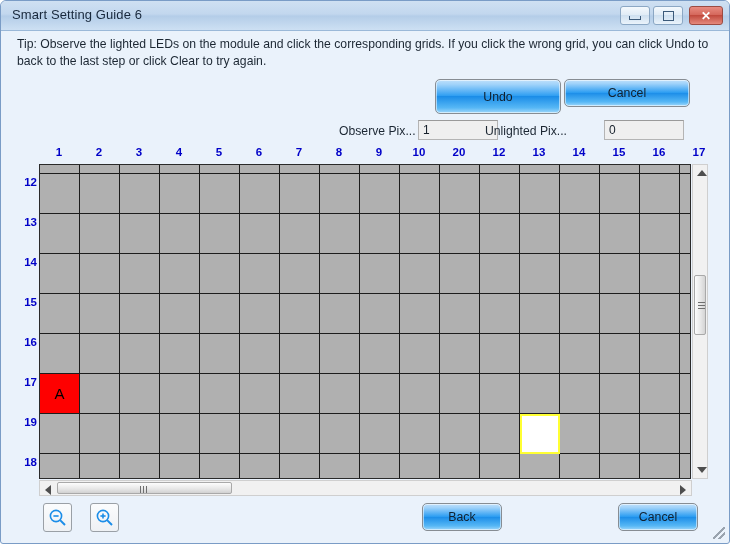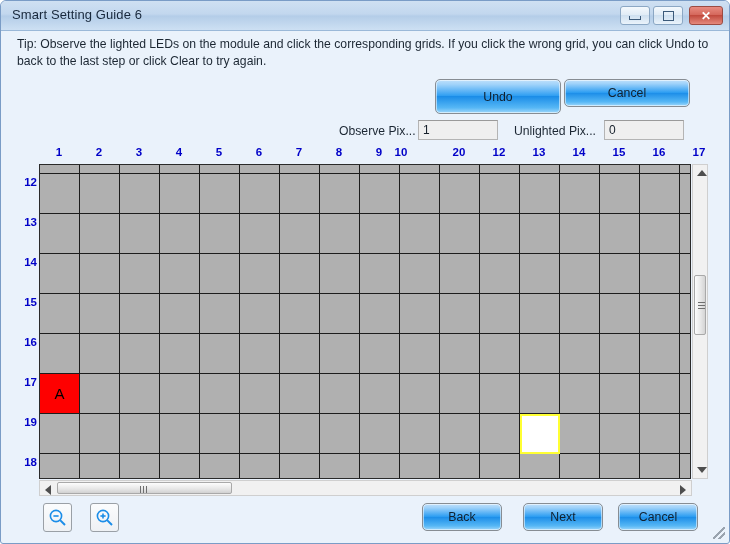--- a/index.html
+++ b/index.html
@@ -101,21 +101,21 @@
   #btn-next   { left: 522px; top: 502px; width: 80px;  height: 28px; }
   #btn-cancel { left: 617px; top: 502px; width: 80px;  height: 28px; }
 
   
   .field-label {
     position: absolute;
     font-size: 12.2px; color: #1c2733;
     white-space: nowrap;
   }
   #lbl-lit    { left: 338px; top: 123px; }
-  #lbl-unlit  { left: 513px; top: 123px; }
+  #lbl-unlit  { left: 484px; top: 123px; }
   .field-box {
     position: absolute;
     box-sizing: border-box;
     height: 20px;
     border: 1px solid #b4b4b4;
     border-top-color: #9a9a9a;
     background: #efefef;
     font-size: 12px; color: #16202b;
     padding: 2px 0 0 4px;
     font-family: "Liberation Sans", sans-serif;
@@ -301,21 +301,21 @@
   <div id="col-headers">
       <div class="col-hdr" style="left: 38px;">1</div>
       <div class="col-hdr" style="left: 78px;">2</div>
       <div class="col-hdr" style="left: 118px;">3</div>
       <div class="col-hdr" style="left: 158px;">4</div>
       <div class="col-hdr" style="left: 198px;">5</div>
       <div class="col-hdr" style="left: 238px;">6</div>
       <div class="col-hdr" style="left: 278px;">7</div>
       <div class="col-hdr" style="left: 318px;">8</div>
       <div class="col-hdr" style="left: 358px;">9</div>
-      <div class="col-hdr" style="left: 380px;">10</div>
+      <div class="col-hdr" style="left: 398px;">10</div>
       <div class="col-hdr" style="left: 438px;">20</div>
       <div class="col-hdr" style="left: 478px;">12</div>
       <div class="col-hdr" style="left: 518px;">13</div>
       <div class="col-hdr" style="left: 558px;">14</div>
       <div class="col-hdr" style="left: 598px;">15</div>
       <div class="col-hdr" style="left: 638px;">16</div>
       <div class="col-hdr" style="left: 678px;">17</div>
     </div>
   <div id="row-headers">
       <div class="row-hdr" style="top: 175px;">12</div>
@@ -510,17 +510,16 @@
   <div class="zoombtn" id="zoom-in">
     <svg width="19" height="19" viewBox="0 0 19 19">
       <circle cx="8" cy="8" r="5.6" fill="none" stroke="#1b8de8" stroke-width="1.6"></circle>
       <line x1="5.4" y1="8" x2="10.6" y2="8" stroke="#1b8de8" stroke-width="1.6"></line>
       <line x1="8" y1="5.4" x2="8" y2="10.6" stroke="#1b8de8" stroke-width="1.6"></line>
       <line x1="12.1" y1="12.1" x2="17" y2="17" stroke="#1b8de8" stroke-width="2"></line>
     </svg>
   </div>
 
   <div class="bluebtn" id="btn-back">Back</div>
-  <div class="bluebtn" id="btn-next">Next</div>
   <div class="bluebtn" id="btn-cancel">Cancel</div>
 
   <div id="resize-grip"></div>
 </div>
 
 </body></html>

